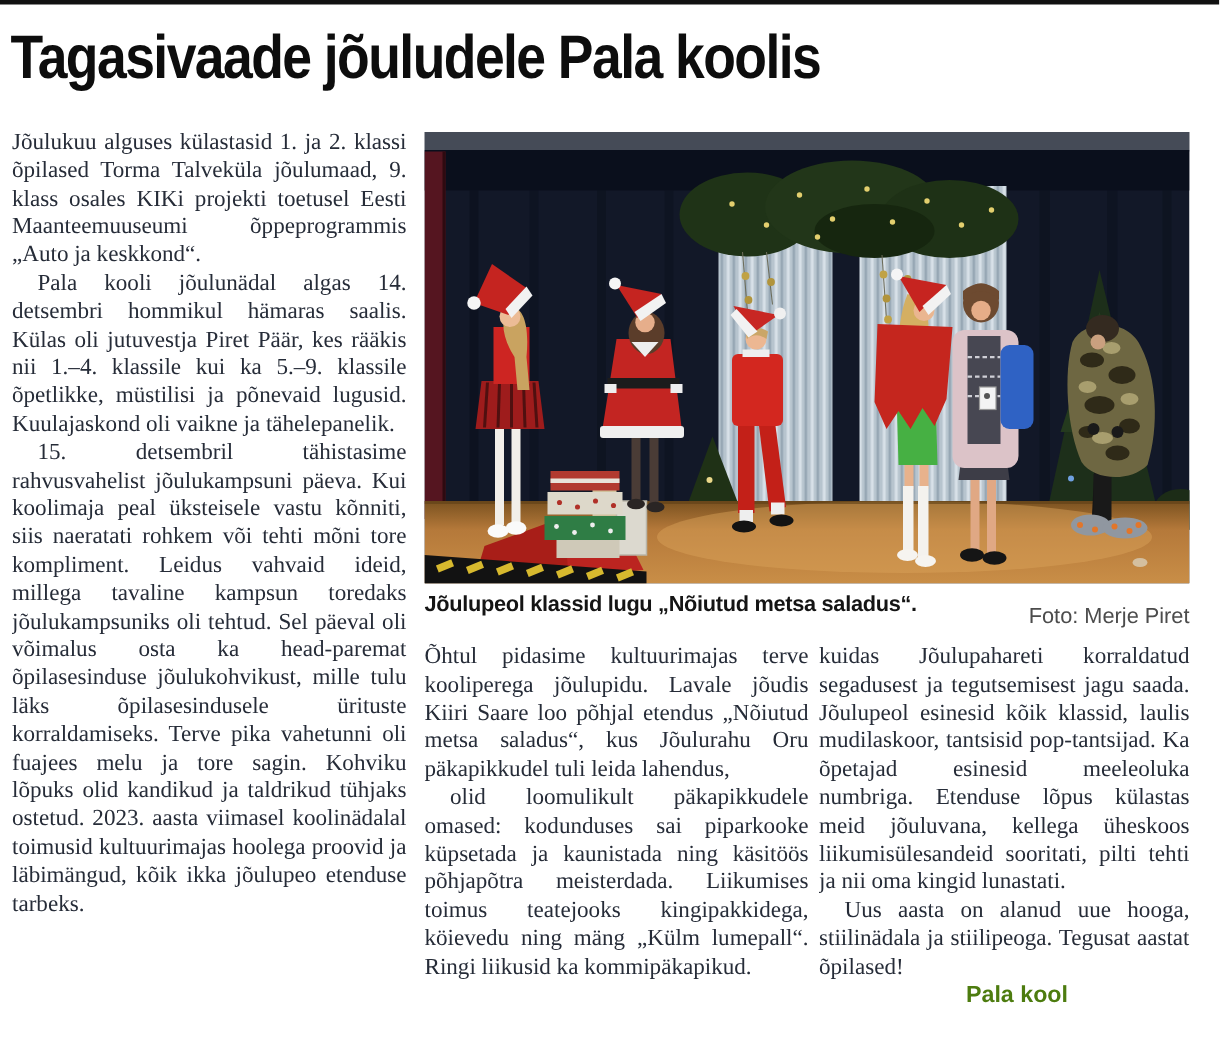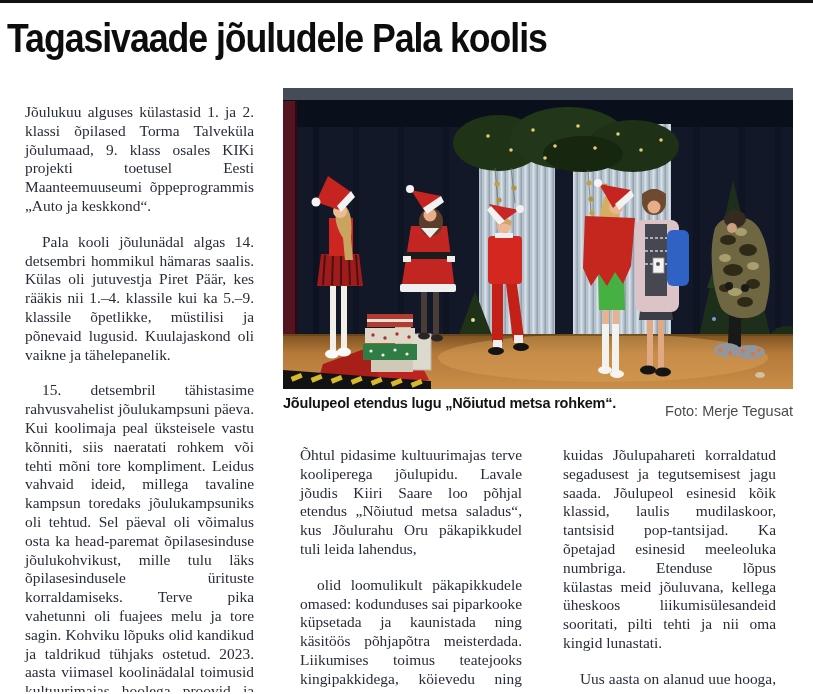--- a/index.html
+++ b/index.html
@@ -12,37 +12,37 @@
     position:absolute; left:7px; top:15px; margin:0;
     font-family:"Liberation Sans", sans-serif; font-weight:700;
     font-size:41px; letter-spacing:-1.2px; color:#0d0d0d;
     transform:scaleX(0.87); transform-origin:0 50%; white-space:nowrap;
   }
   .col {
     position:absolute; text-align:justify; color:#262c38;
     font-size:15.4px; line-height:18.8px; overflow:hidden;
     hyphens:auto; -webkit-hyphens:auto;
   }
-  .col p { margin:17px; }
+  .col p { margin:0; }
   .col p + p { text-indent:17px; }
   .col-left  { left:8px;   top:86px;  width:263px; height:606px; }
   .col-mid   { left:283px; top:429px; width:256px; height:263px; }
   .col-right { left:546px; top:429px; width:247px; height:263px; }
   .photo-fig { position:absolute; left:283px; top:88px; width:510px; height:301px; margin:0; }
   .photo-fig svg { display:block; }
   .caption-row {
     position:absolute; left:283px; top:395px; width:510px;
     display:flex; justify-content:space-between; align-items:flex-start;
     font-family:"Liberation Sans", sans-serif;
   }
   .caption { font-weight:700; font-size:14.5px; color:#141414; letter-spacing:-0.2px; }
   .credit  { font-size:14.5px; color:#4c4c4c; margin-top:8px; white-space:nowrap; }
   .signature {
-    text-align:left; font-family:"Liberation Sans", sans-serif;
-    font-weight:700; font-size:15.5px; color:#6d28d9; margin-top:9px;
+    text-align:center; font-family:"Liberation Sans", sans-serif;
+    font-weight:700; font-size:15.5px; color:#4d7c0f; margin-top:9px;
     text-indent:0;
   }
 </style>
 </head>
 <body>
 
 <div class="page">
 
   <div class="top-rule"></div>
 
@@ -289,22 +289,22 @@
         <rect x="48" y="289" width="11" height="5" fill="#d7b92e" transform="rotate(-22 53 291)"></rect>
         <rect x="68" y="290" width="11" height="5" fill="#d7b92e" transform="rotate(-22 73 292)"></rect>
         <rect x="88" y="291" width="11" height="5" fill="#d7b92e" transform="rotate(-22 93 293)"></rect>
         <rect x="108" y="292" width="11" height="5" fill="#d7b92e" transform="rotate(-22 113 294)"></rect>
         <rect x="128" y="293" width="11" height="5" fill="#d7b92e" transform="rotate(-22 133 295)"></rect>
       </g>
     </svg>
   </figure>
 
   <div class="caption-row">
-    <div class="caption">Jõulupeol etendus lugu „Nõiutud metsa rohkem“.</div>
-    <div class="credit">Foto: Merje Tegusat</div>
+    <div class="caption">Jõulupeol klassid lugu „Nõiutud metsa saladus“.</div>
+    <div class="credit">Foto: Merje Piret</div>
   </div>
 
   <div class="col col-mid">
     <p>Õhtul pidasime kultuurimajas terve kooliperega jõulupidu. Lavale jõudis Kiiri Saare loo põhjal etendus „Nõiutud metsa saladus“, kus Jõulurahu Oru päkapikkudel tuli leida lahendus,</p>
     <p>olid loomulikult päkapikkudele omased: kodunduses sai piparkooke küpsetada ja kaunistada ning käsitöös põhjapõtra meisterdada. Liikumises toimus teatejooks kingipakkidega, köievedu ning mäng „Külm lumepall“. Ringi liikusid ka kommipäkapikud.</p>
   </div>
 
   <div class="col col-right">
     <p>kuidas Jõulupahareti korraldatud segadusest ja tegutsemisest jagu saada. Jõulupeol esinesid kõik klassid, laulis mudilaskoor, tantsisid pop-tantsijad. Ka õpetajad esinesid meeleoluka numbriga. Etenduse lõpus külastas meid jõuluvana, kellega üheskoos liikumisülesandeid sooritati, pilti tehti ja nii oma kingid lunastati.</p>
     <p>Uus aasta on alanud uue hooga, stiilinädala ja stiilipeoga. Tegusat aastat õpilased!</p>

